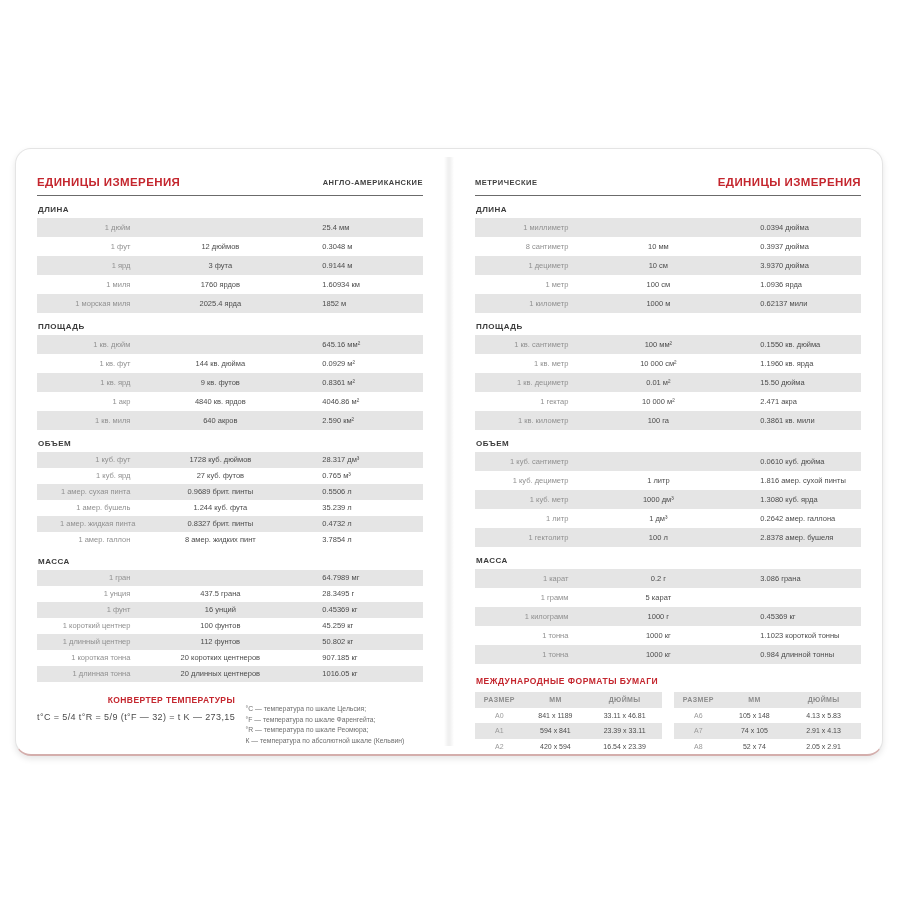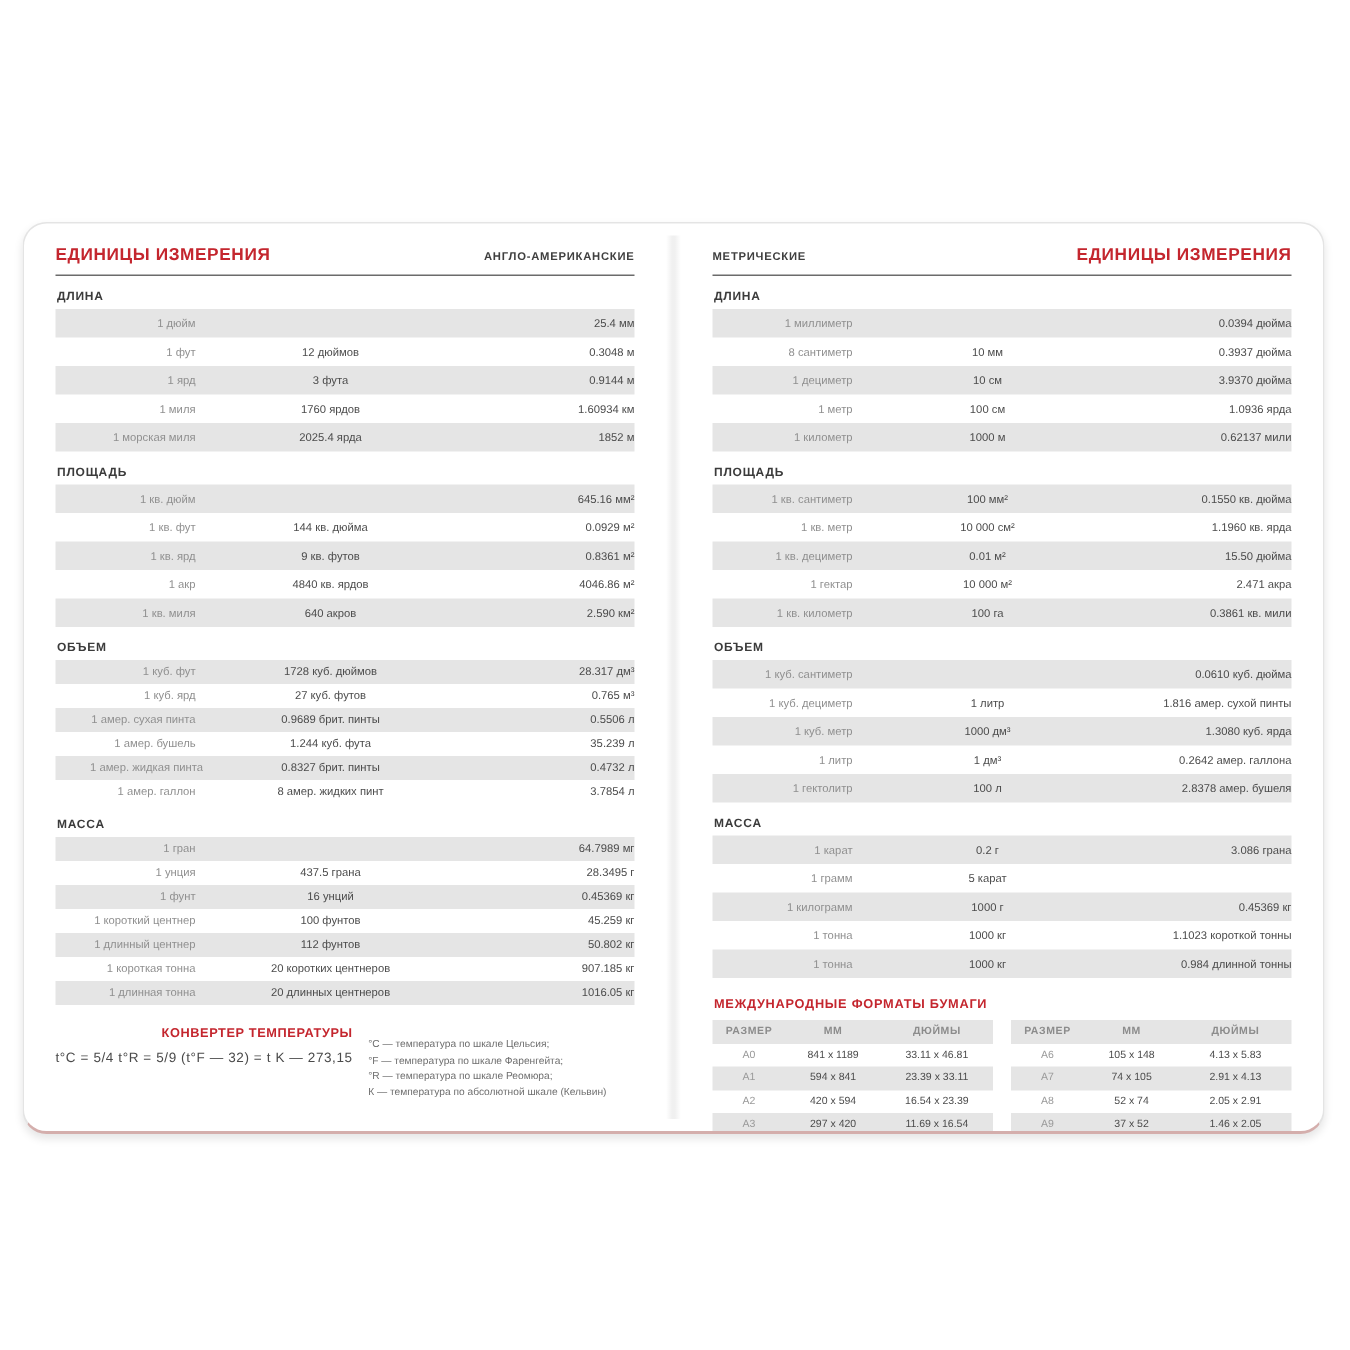--- a/index.html
+++ b/index.html
@@ -5,29 +5,29 @@
   html,body{margin:0;padding:0;background:#ffffff;}
   body{width:900px;height:900px;position:relative;font-family:"Liberation Sans",sans-serif;-webkit-font-smoothing:antialiased;}
   .spread{position:absolute;left:15px;top:148px;width:868px;height:608px;background:#fff;
     border:1px solid #e4e4e4;border-bottom:2px solid #d4aeac;border-radius:16px;
     box-shadow:0 3px 6px rgba(0,0,0,.10);display:flex;box-sizing:border-box;overflow:hidden;}
   .page{flex:1;padding:12px 21px 8px 21px;box-sizing:border-box;min-width:0;}
   .seam{width:10px;margin:8px 0;background:linear-gradient(90deg,rgba(0,0,0,0) 0%,rgba(0,0,0,.06) 40%,rgba(0,0,0,.06) 60%,rgba(0,0,0,0) 100%);}
   .phead{display:flex;justify-content:space-between;align-items:flex-end;padding:3px 0 7px 0;border-bottom:1.5px solid #6b6b6b;}
   .ptitle{font-size:11.5px;font-weight:bold;letter-spacing:.4px;}
   .psub{font-size:7.5px;font-weight:bold;color:#3f3f3f;letter-spacing:.5px;padding-bottom:1px;}
-  .accent{color:#c4262e;}
+  .accent{color:#c4262e;margin-top:12px;}
   .sec{margin-top:9px;}
   .sec h2{margin:0 0 4px 1px;font-size:8px;font-weight:bold;color:#3b3b3b;letter-spacing:.5px;}
   .urow{display:flex;align-items:center;height:19px;font-size:7.5px;line-height:1;}
   .sec.r7 .urow{height:16px;}
   .utable .urow:nth-child(odd){background:#e5e5e5;}
   .c0{width:33%;text-align:right;color:#909090;padding-right:34px;box-sizing:border-box;white-space:nowrap;padding-left:23px;}
   .c1{width:29%;text-align:center;color:#4c4c4c;white-space:nowrap;}
-  .c2{width:38%;text-align:right;color:#4c4c4c;padding-left:46px;box-sizing:border-box;white-space:nowrap;}
+  .c2{width:38%;text-align:left;color:#4c4c4c;padding-left:46px;box-sizing:border-box;white-space:nowrap;}
   .temp{margin-top:13px;display:flex;justify-content:space-between;align-items:flex-start;}
   .temp h2{margin:0;font-size:8.5px;font-weight:bold;letter-spacing:.4px;text-align:right;}
   .formula{margin-top:7px;font-size:9px;font-weight:400;color:#4a4a4a;letter-spacing:.4px;}
   .tnotes{width:46%;padding-top:9px;font-size:6.8px;color:#6e6e6e;}
   .tnotes div{height:10.5px;line-height:10.5px;white-space:nowrap;}
   .paper{margin-top:12px;}
   .paper h2{margin:0 0 6px 1px;font-size:8.5px;font-weight:bold;letter-spacing:.5px;}
   .ptables{display:flex;gap:12px;}
   .ptable{flex:1;}
   .prow{display:flex;align-items:center;height:15.5px;font-size:7px;line-height:1;}

